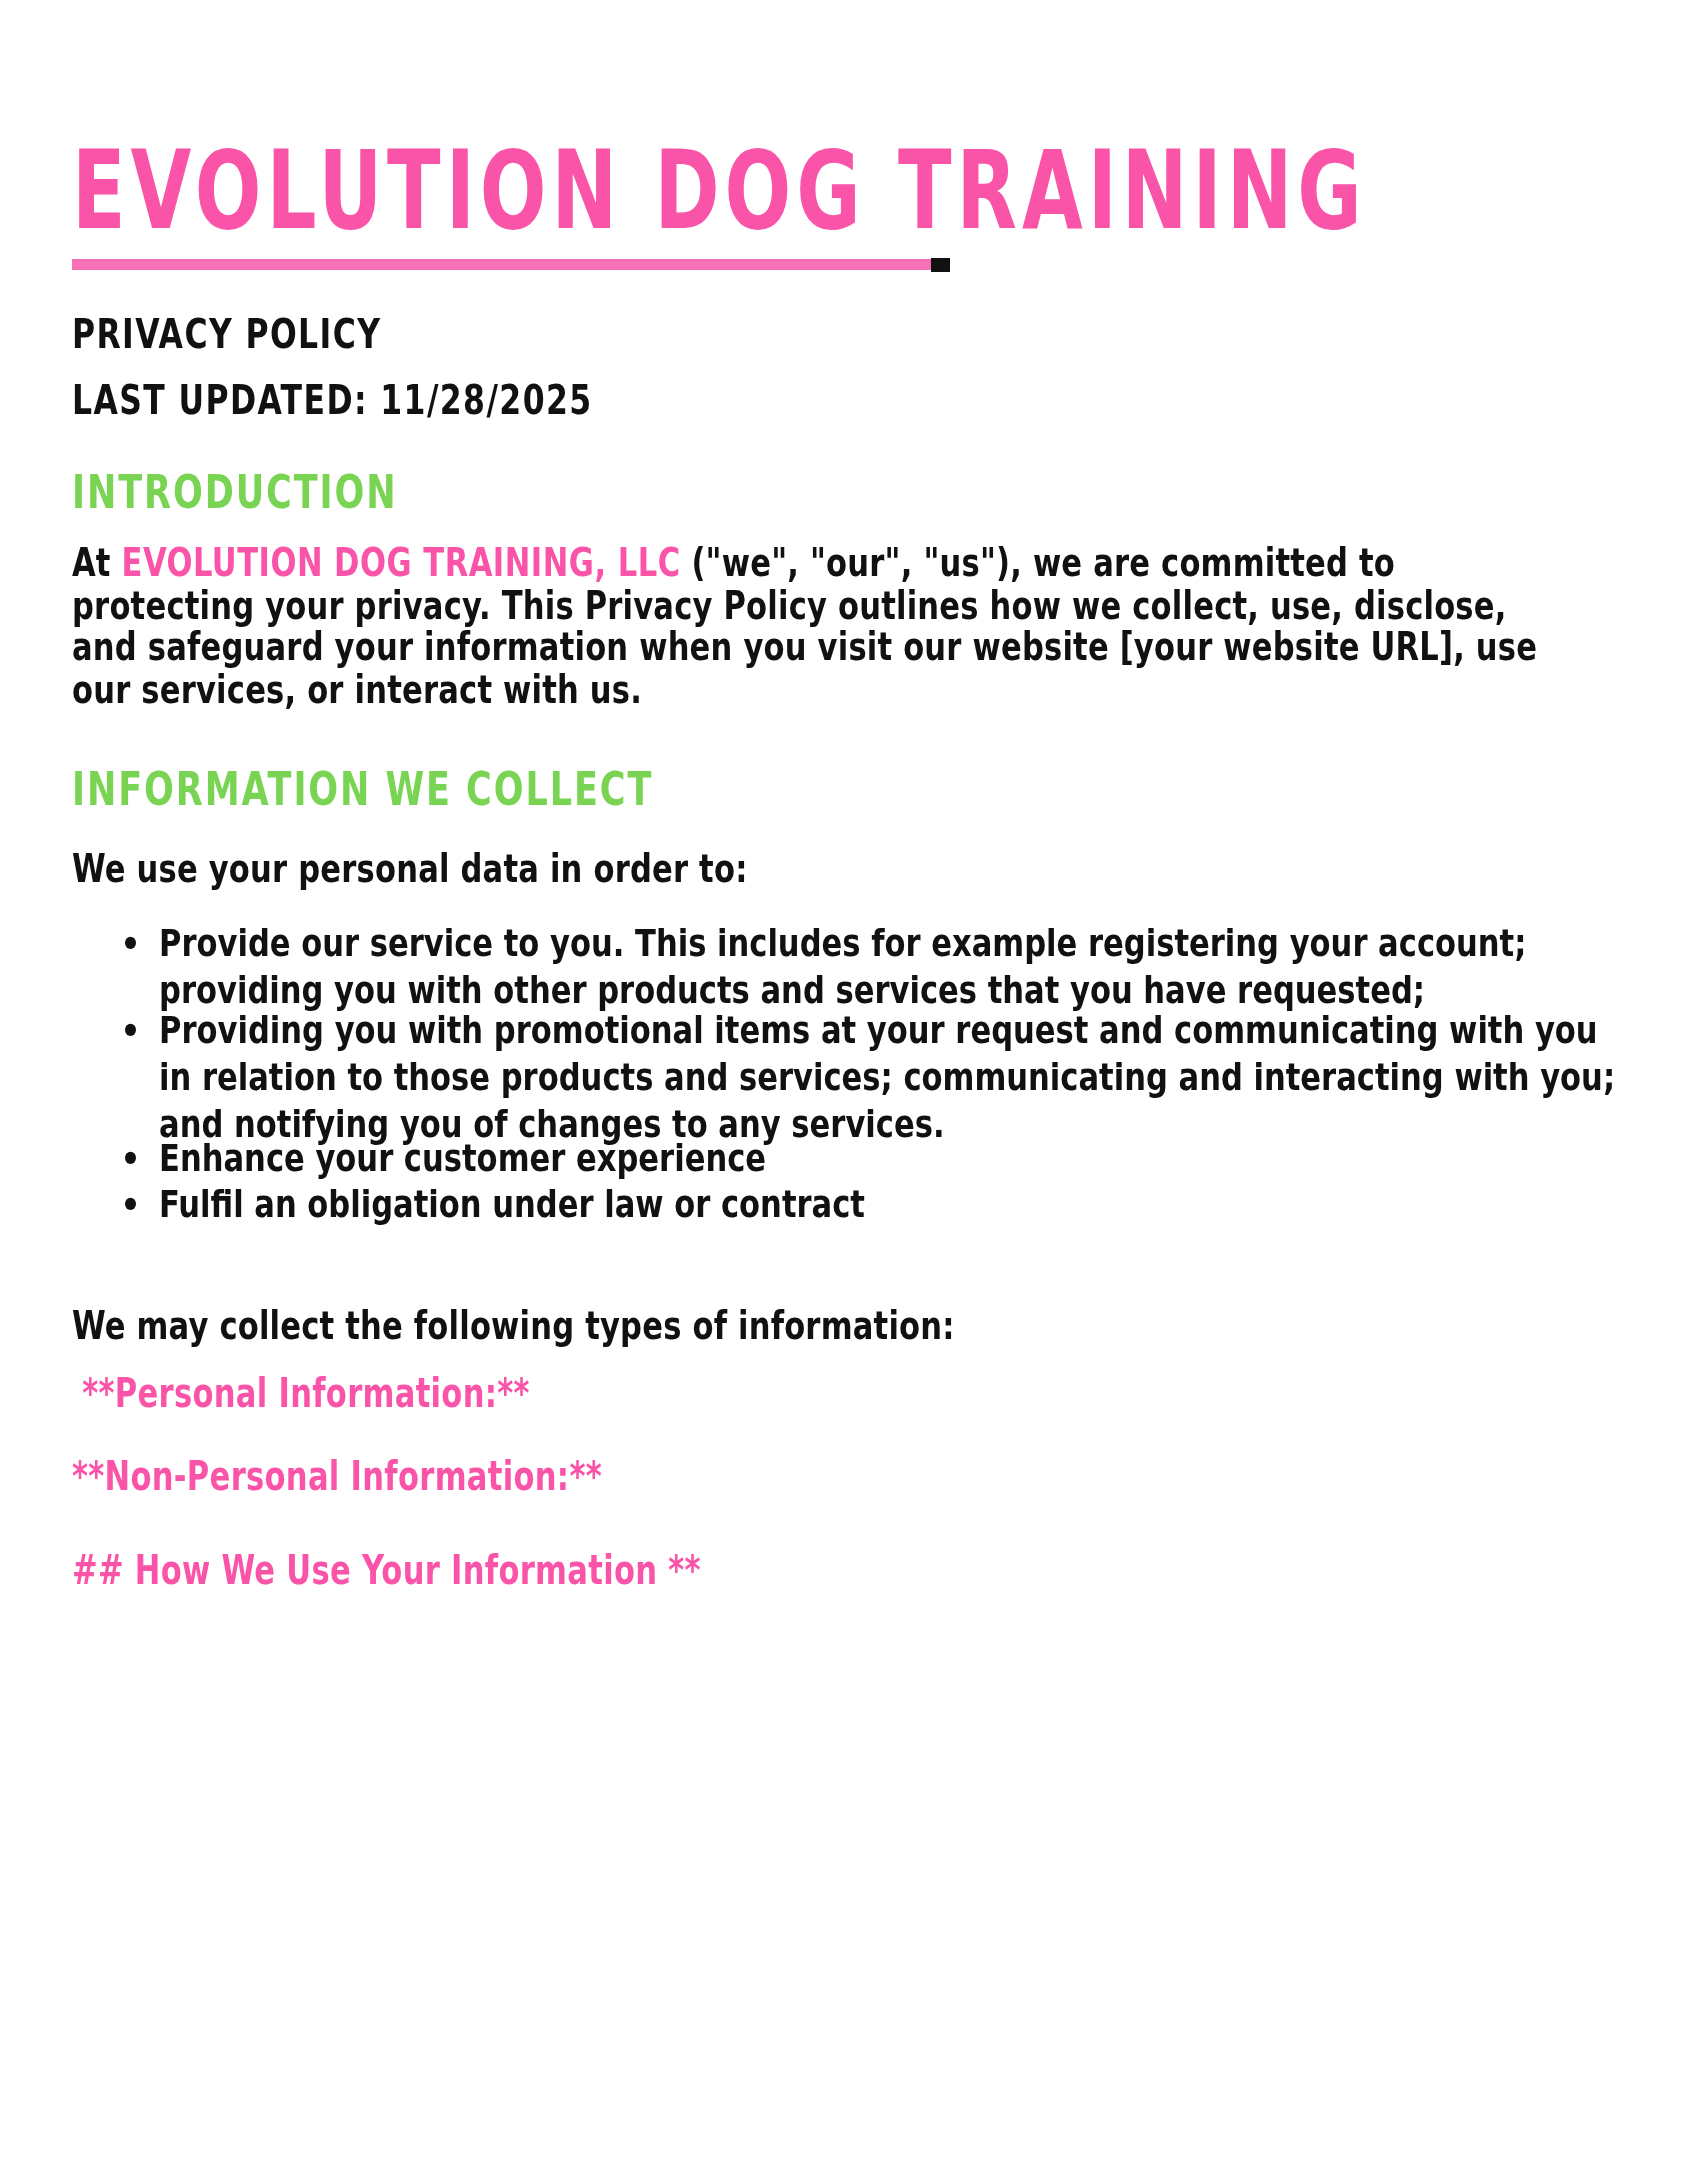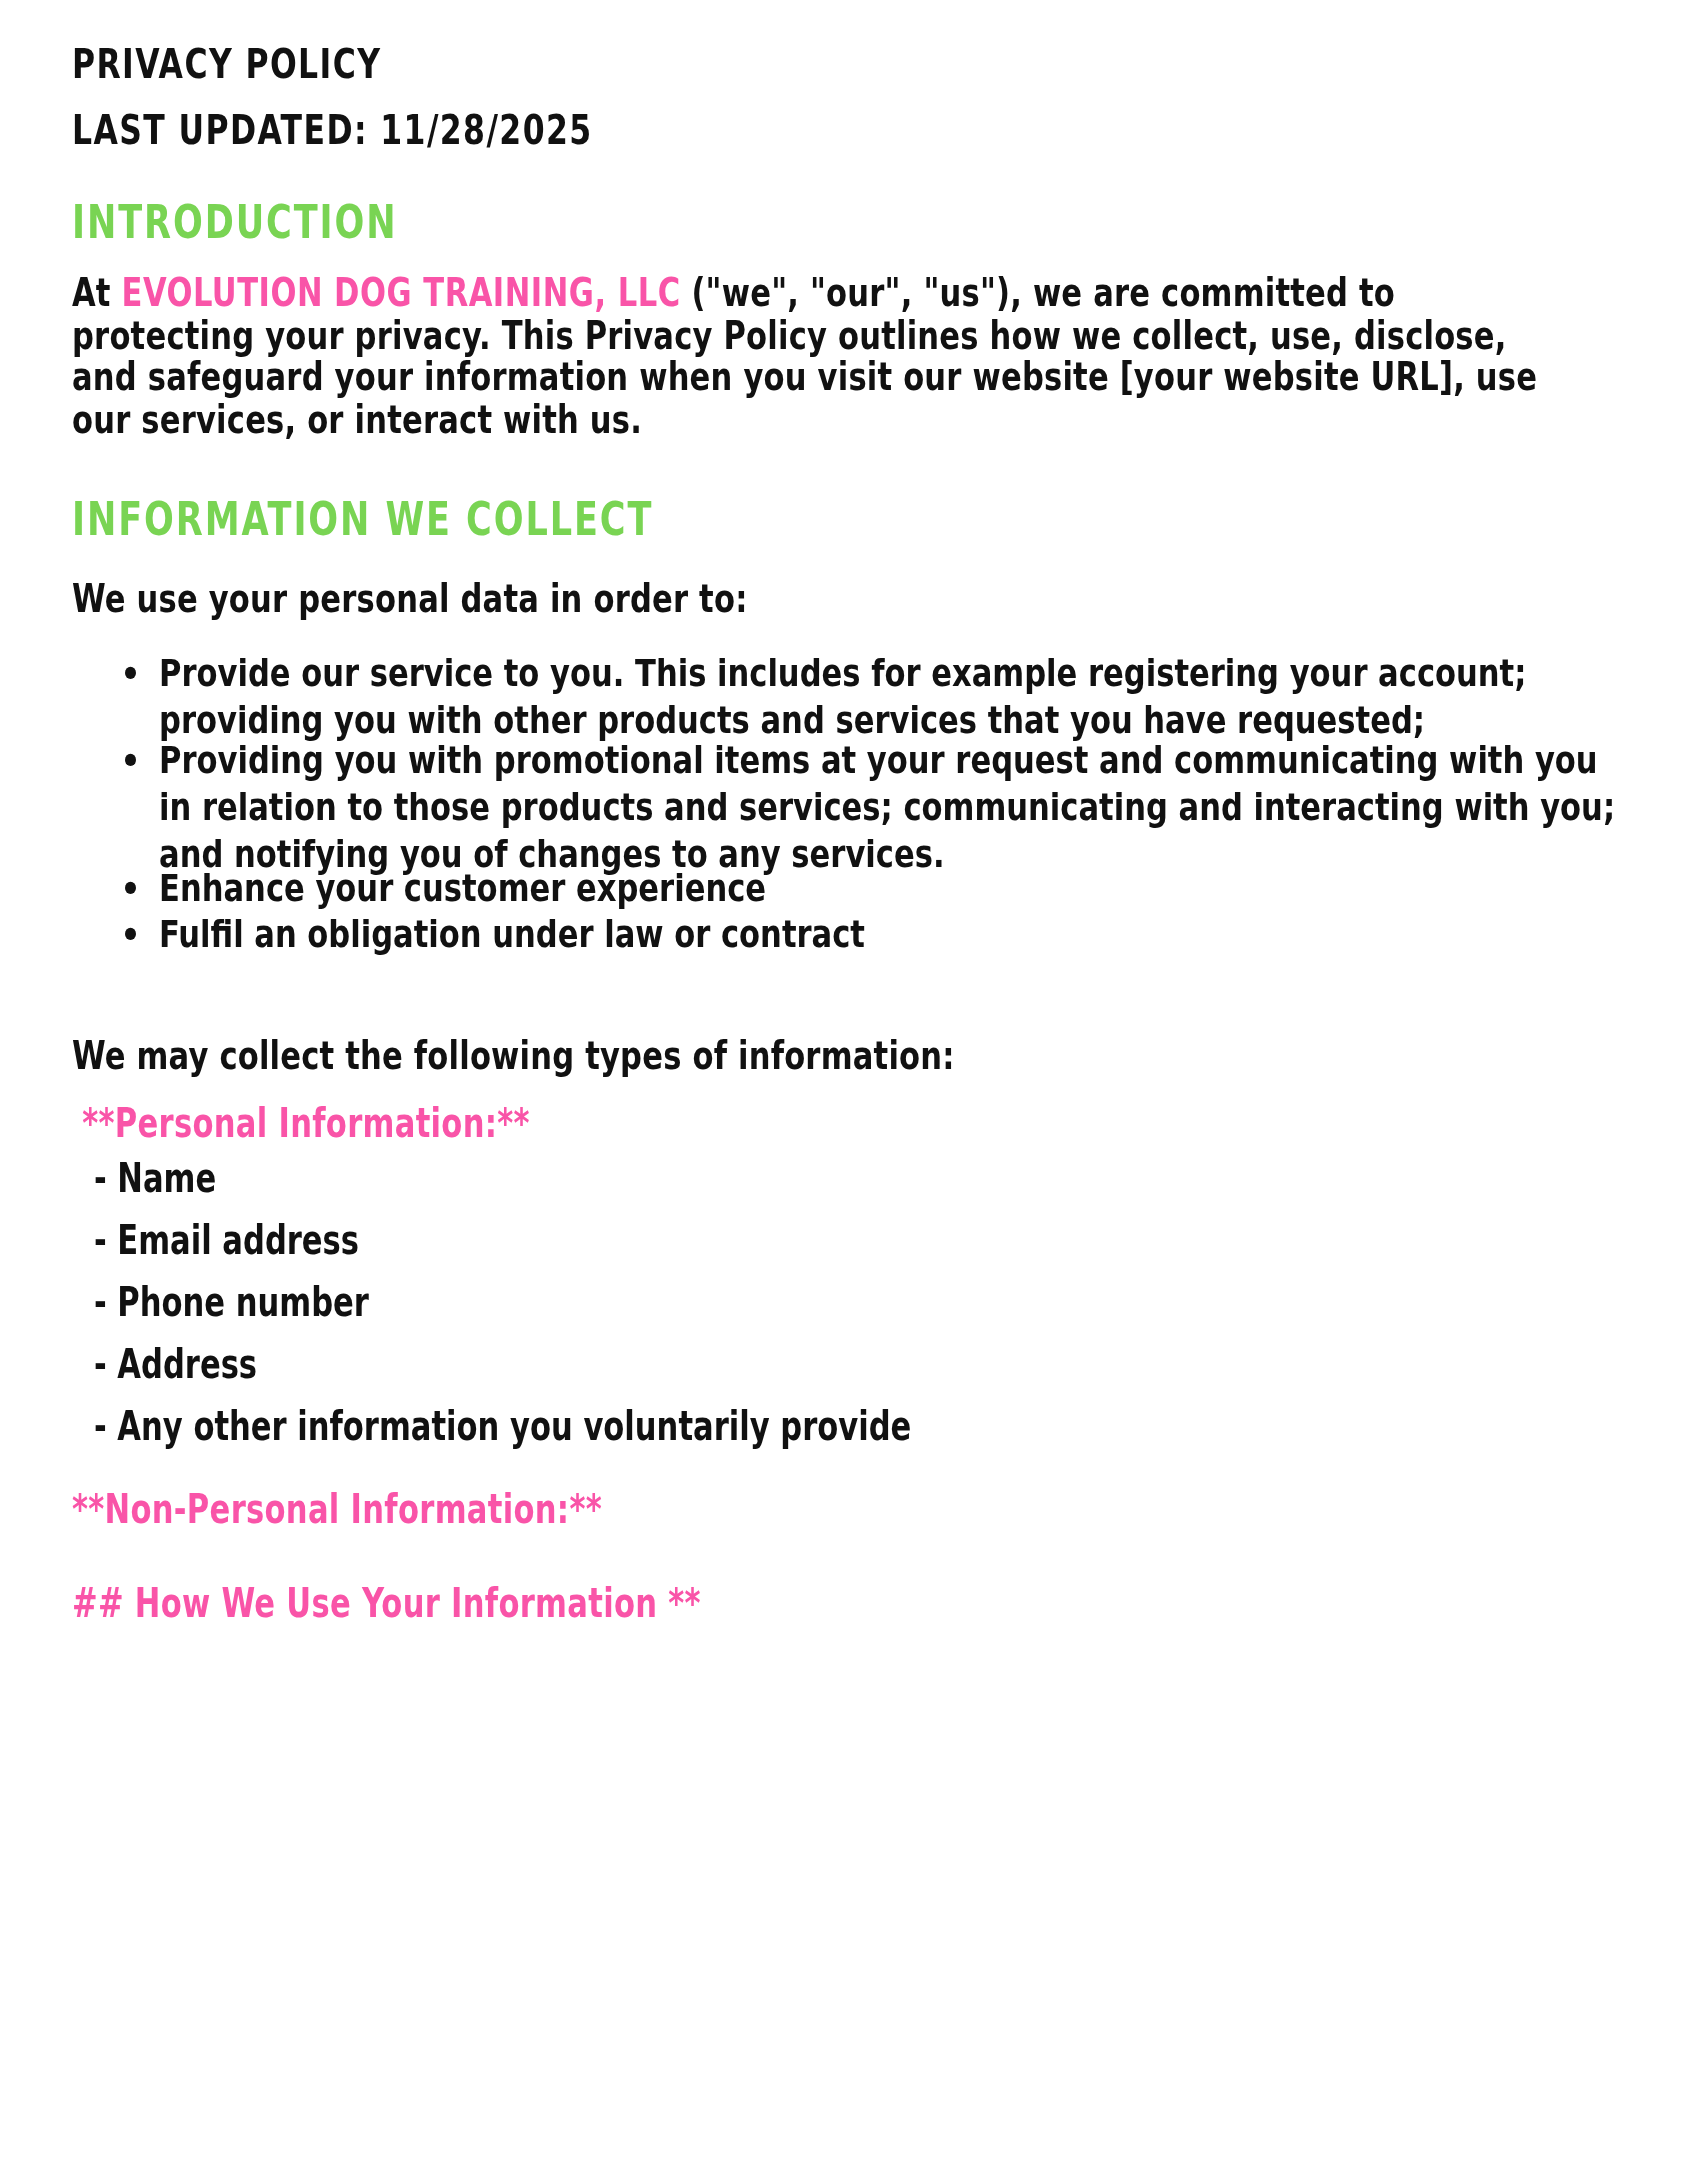--- a/index.html
+++ b/index.html
@@ -189,20 +189,26 @@
     white-space: nowrap;
     transform: scaleY(1.16);
     transform-origin: left top;
   }
 </style>
 </head>
 <body>
 
 <div class="page">
 
+  <div class="title-block">
+    <div class="doc-title">EVOLUTION DOG TRAINING</div>
+    <div class="title-rule">
+      <span class="title-rule-cap"></span>
+    </div>
+  </div>
 
   <div class="sub-line first">PRIVACY POLICY</div>
   <div class="sub-line second">LAST UPDATED: 11/28/2025</div>
 
   <div class="h-green intro">INTRODUCTION</div>
 
   <div class="body-text para">
     <span>At </span><span class="brand">EVOLUTION DOG TRAINING,  LLC</span><span> ("we", "our", "us"), we are committed to protecting your privacy. This Privacy Policy outlines how we collect, use, disclose, and safeguard your information when you visit our website [your website URL], use our services, or interact with us.</span>
   </div>
 
@@ -214,27 +220,20 @@
     <li>Provide our service to you. This includes for example registering your account; providing you with other products and services that you have requested;</li>
     <li>Providing you with promotional items at your request and communicating with you in relation to those products and services; communicating and interacting with you; and notifying you of changes to any services.</li>
     <li>Enhance your customer experience</li>
     <li>Fulfil an obligation under law or contract</li>
   </ul>
 
   <div class="body-text collect-lead">We may collect the following types of information:</div>
 
   <div class="pink-label personal">**Personal Information:**</div>
 
-  <ul class="dashes personal-list">
-    <li>- Name</li>
-    <li>- Email address</li>
-    <li>- Phone number</li>
-    <li>- Address</li>
-    <li>- Any other information you voluntarily provide</li>
-  </ul>
 
   <div class="pink-label nonpersonal">**Non-Personal Information:**</div>
 
 
   <div class="pink-label howwe">## How We Use Your Information **</div>
 
 
 </div>
 
 

